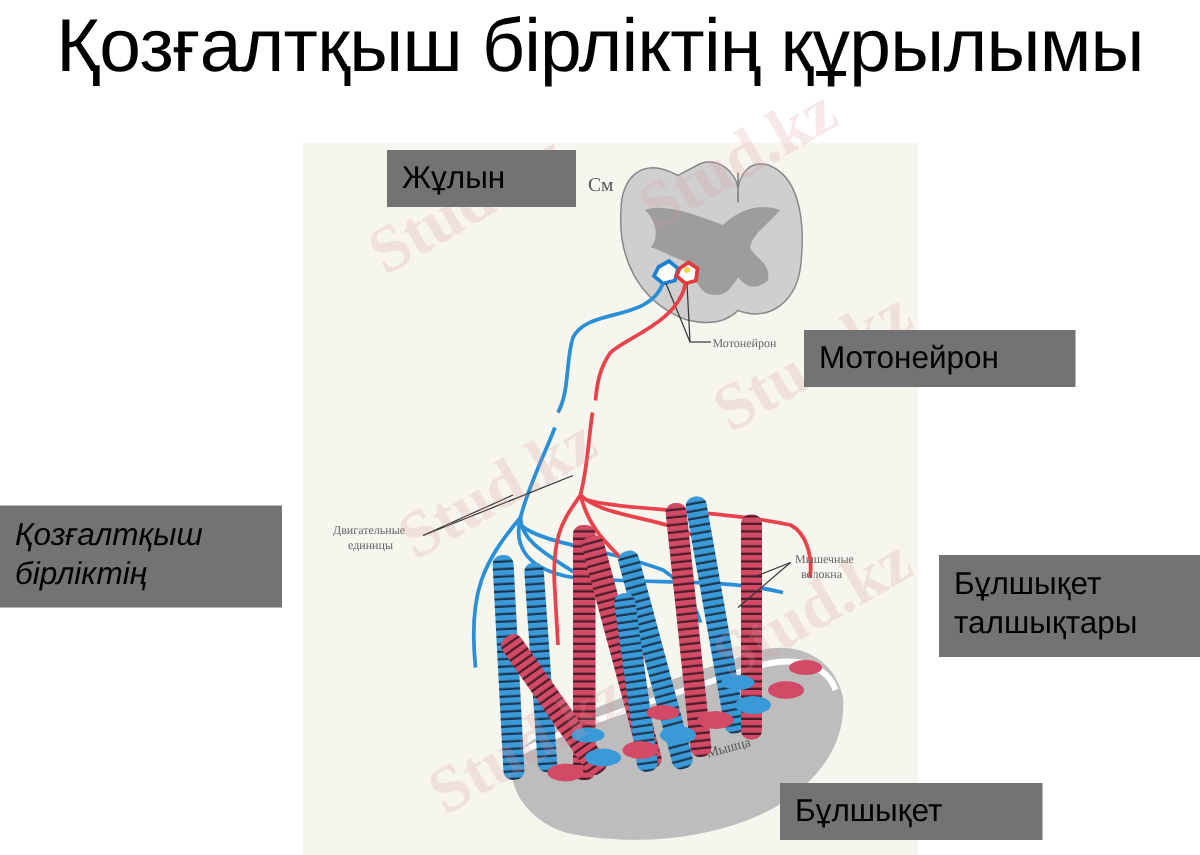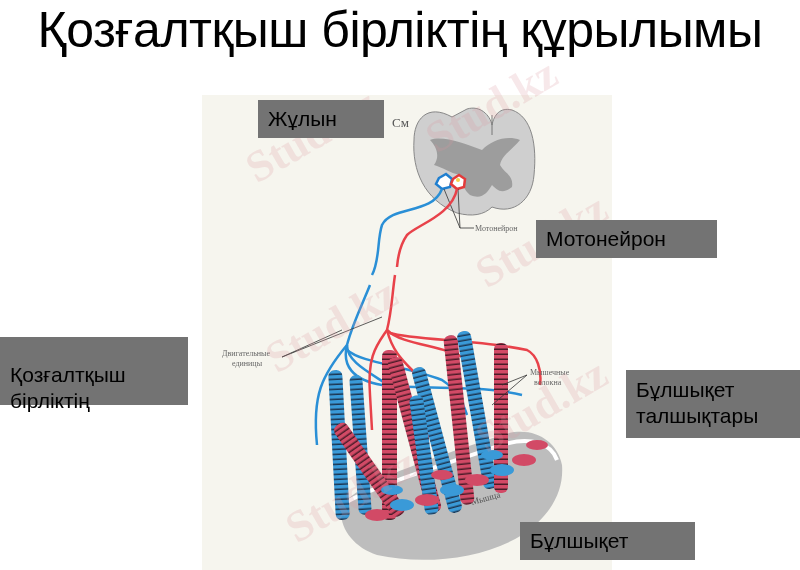--- a/index.html
+++ b/index.html
@@ -103,21 +103,21 @@
 
 <div class="wm" style="left:420px;top:80px;">Stud.kz</div>
 <div class="wm" style="left:240px;top:110px;">Stud.kz</div>
 <div class="wm" style="left:470px;top:215px;">Stud.kz</div>
 <div class="wm" style="left:260px;top:300px;">Stud.kz</div>
 <div class="wm" style="left:470px;top:380px;">Stud.kz</div>
 <div class="wm" style="left:280px;top:470px;">Stud.kz</div>
 
 <div class="label" style="left:258px;top:100px;width:126px;height:38px;line-height:38px;">Жұлын</div>
 <div class="label" style="left:536px;top:220px;width:181px;height:38px;line-height:38px;">Мотонейрон</div>
-<div class="label" style="left:0;top:337px;width:188px;height:68px;padding-top:25px;">
+<div class="label" style="left:0;top:337px;width:188px;height:68px;padding-top:7px;font-style:italic;">
   <div>Қозғалтқыш</div>
   <div>бірліктің</div>
 </div>
 <div class="label" style="left:626px;top:370px;width:174px;height:68px;padding-top:7px;">
   <div>Бұлшықет</div>
   <div>талшықтары</div>
 </div>
 <div class="label" style="left:520px;top:522px;width:175px;height:38px;line-height:38px;">Бұлшықет</div>
 
 </body></html>

